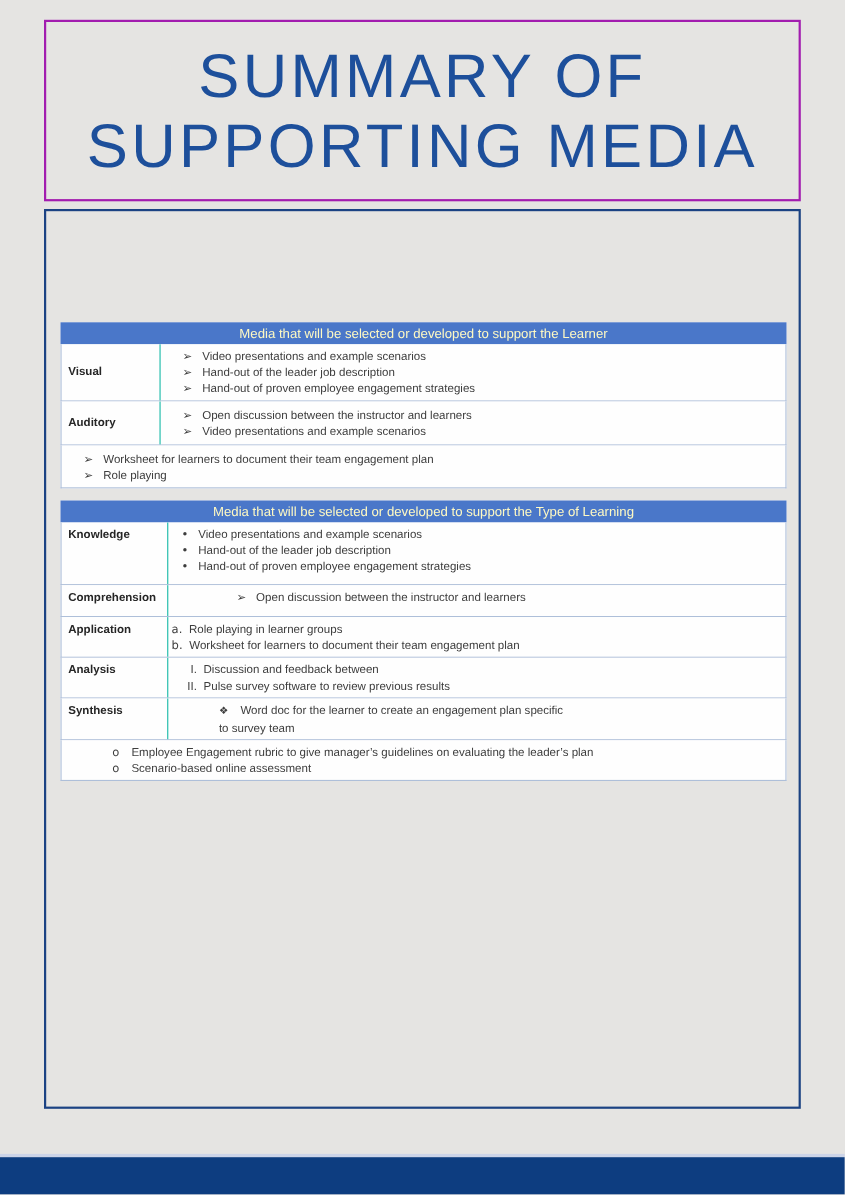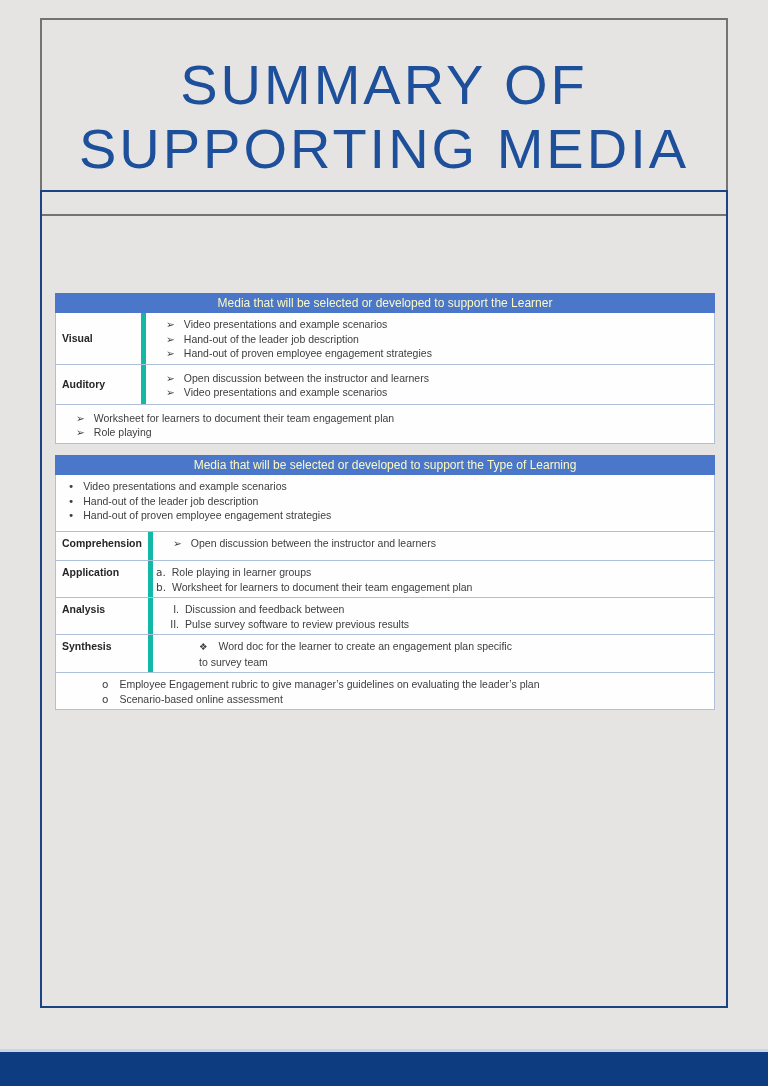--- a/index.html
+++ b/index.html
@@ -8,22 +8,22 @@
     position: relative;
     background: #e5e4e2;
     font-family: "Liberation Sans", sans-serif;
     overflow: hidden;
   }
 
   
   .title-box {
     position: absolute;
     left: 40px; top: 18px;
-    width: 688px; height: 198px;
-    border: 2px solid #737373;
+    width: 688px; height: 165px;
+    border: 2px solid #a21caf;
     display: flex; flex-direction: column;
     justify-content: center; align-items: center;
   }
   .title-line {
     color: #1d4f9b;
     font-size: 56px;
     line-height: 64px;
     letter-spacing: 3px;
     text-align: center;
     white-space: nowrap;
@@ -56,21 +56,21 @@
     text-align: center;
   }
 
   .t-row {
     display: flex;
     border: 1px solid #aebfd9;
     border-top: none;
     background: #fefefe;
   }
   .t-label {
-    border-right: 5px solid #14b8a6;
+    border-right: 1px solid #14b8a6;
     font-weight: bold;
     font-size: 10.5px;
     color: #262626;
     padding-left: 6px;
     flex-shrink: 0;
   }
   .table-1 .t-label { width: 90px; display: flex; align-items: center; }
   .table-2 .t-label { width: 97px; padding-top: 5px; }
 
   .t-content {
@@ -87,21 +87,21 @@
   }
   .bullet:empty { display: none; }
 
   
   .row-visual        { min-height: 48px; }
   .row-auditory      { min-height: 40px; }
   .row-kinesthetic   { min-height: 37px; }
   .row-auditory .t-content,
   .row-kinesthetic .t-content { padding-top: 6px; }
   .row-knowledge     { min-height: 57px; }
-  .row-comprehension { min-height: 29px; }
+  .row-comprehension { min-height: 29px; gap: 42px; }
   .row-application   { min-height: 31px; justify-content: center; }
   .row-analysis      { min-height: 29px; }
   .row-synthesis     { min-height: 30px; }
   .row-evaluation    { min-height: 30px; }
 
   
   .table-1 .t-line,
   .row-comprehension .t-line { padding-left: 20px; }
   .row-knowledge .t-line     { padding-left: 12px; }
   .row-application .t-line   { padding-left: 3px; }
@@ -184,20 +184,21 @@
         <span>Role playing</span>
       </div>
     </div>
   </div>
 </div>
 
 <div class="media-table table-2">
   <div class="tbl-header">Media that will be selected or developed to support the Type of Learning</div>
 
   <div class="t-row row-knowledge">
+    <div class="t-label">Knowledge</div>
     <div class="t-content">
       <div class="t-line">
         <span class="bullet">•</span>
         <span>Video presentations and example scenarios</span>
       </div>
       <div class="t-line">
         <span class="bullet">•</span>
         <span>Hand-out of the leader job description</span>
       </div>
       <div class="t-line">

